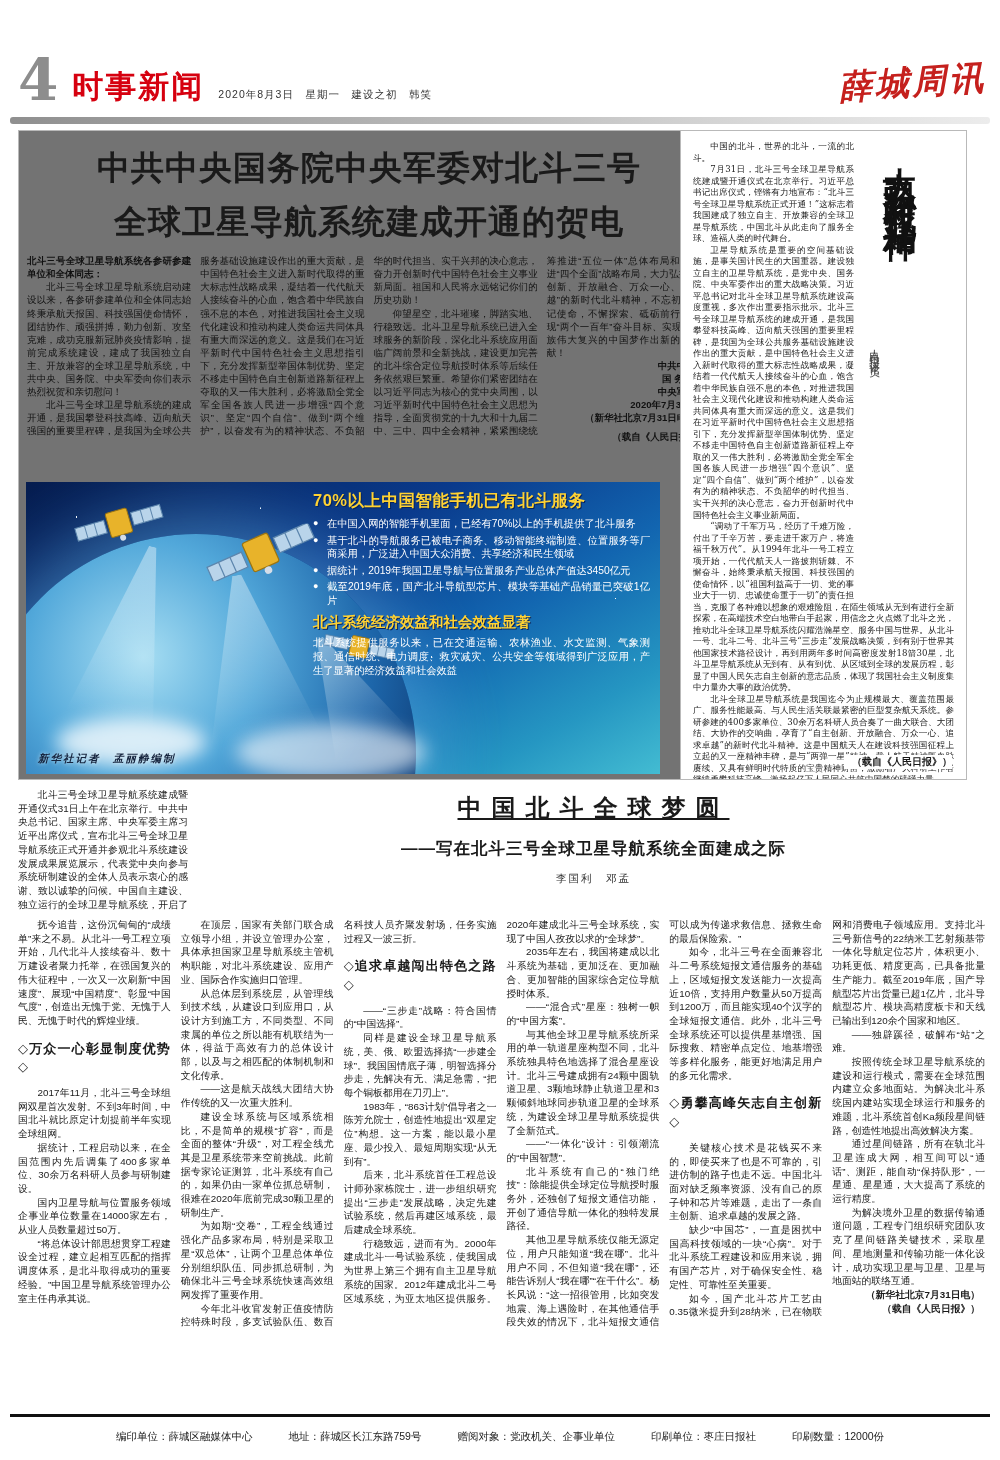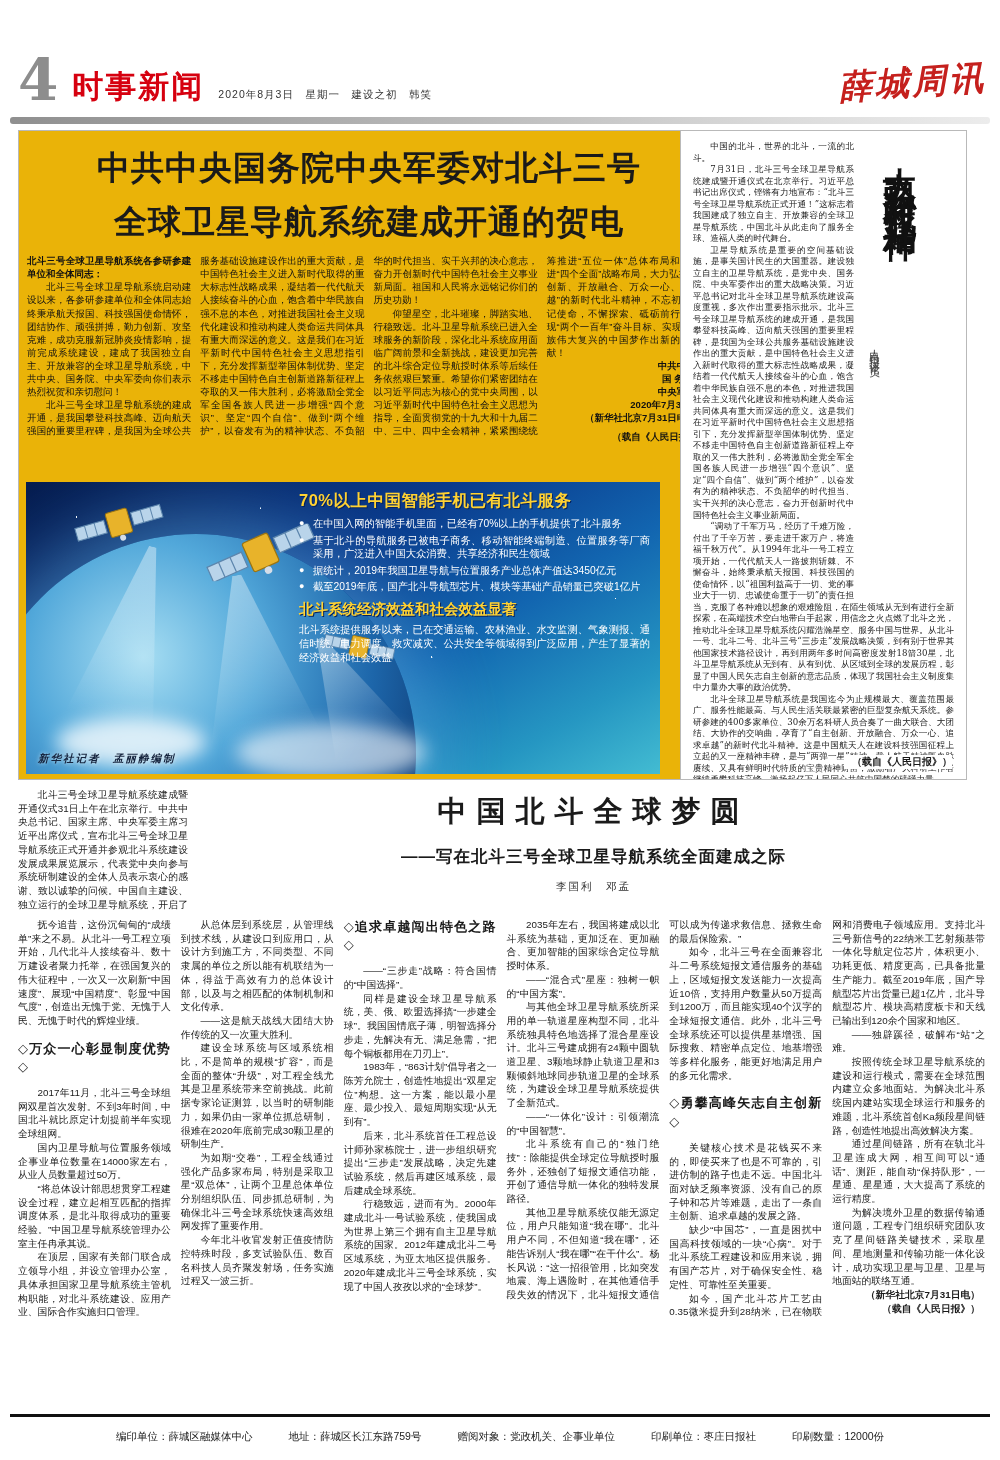--- a/index.html
+++ b/index.html
@@ -22,21 +22,21 @@
     font-size:34px; color:#c5201d; transform:rotate(-4deg); letter-spacing:3px; margin-top:8px;
   }
   .header-rule {
     position:absolute; left:10px; right:10px; top:117px; height:7px;
     background:linear-gradient(90deg,#8f8f8f 0%,#b9b9b9 45%,#dcdcdc 80%,#ececec 100%);
     border-radius:3px;
   }
   
   .lead-box {
     position:absolute; left:18px; top:130px; width:702px; height:650px;
-    border:1px solid #b9b9b9; padding:6px 8px; overflow:hidden; background:#eab308;
+    border:1px solid #b9b9b9; padding:6px 8px; overflow:hidden; background:#737373;
   }
   .lead-headline { text-align:center; font-weight:900; font-size:33px; line-height:1.38; letter-spacing:1px; margin-top:8px; }
   .lead-body {
     margin-top:10px; height:228px; overflow:hidden;
     column-count:4; column-gap:9px;
     font-size:9.5px; line-height:1.38; text-align:justify; color:#111;
   }
   .salutation { font-weight:bold; }
   .lead-paras p { text-indent:2em; }
   .sig-line { text-align:right; padding-right:1.6em; font-weight:bold; }
@@ -73,21 +73,21 @@
     background:linear-gradient(to bottom, rgba(255,255,255,.8), rgba(255,255,255,0));
     clip-path:polygon(46% 0, 54% 0, 100% 100%, 0 100%);
   }
   .beam.b1 { left:60px; top:62px; width:90px; height:180px; transform:rotate(14deg); }
   .beam.b2 { left:170px; top:92px; width:110px; height:165px; transform:rotate(-10deg); }
   .beam.b3 { left:280px; top:150px; width:80px; height:120px; transform:rotate(-26deg); }
   .sat { position:absolute; }
   .sat.s1 { left:48px; top:18px; }
   .sat.s2 { left:190px; top:48px; transform:scale(1.25); }
   .sat.s3 { left:288px; top:142px; transform:scale(.8); }
-  .info-text { position:absolute; left:273px; top:8px; right:10px; }
+  .info-text { position:absolute; left:287px; top:8px; right:10px; }
   .ig-h1 { color:#ffd232; font-size:16.5px; font-weight:900; letter-spacing:.5px; text-shadow:1px 1px 0 #06235e; margin-bottom:5px; }
   .ig-h2 { color:#ffd232; font-size:14.5px; font-weight:900; text-shadow:1px 1px 0 #06235e; margin:6px 0 4px 0; }
   .ig-bullets .ib { color:#fff; font-size:10.3px; line-height:1.32; margin:3px 0; padding-left:14px; position:relative; text-align:justify; }
   .ig-bullets .ib::before { content:"●"; position:absolute; left:0; top:1px; font-size:9px; color:#ffffff; }
   .ig-benefit { color:#fff; font-size:10.3px; line-height:1.35; text-align:justify; }
   .ig-credit {
     position:absolute; left:12px; bottom:8px; color:#16253f; font-weight:bold;
     font-family:"DejaVu Serif",serif; font-style:italic; font-size:10.5px; letter-spacing:2px;
     text-shadow:0 0 4px rgba(255,255,255,.6);
   }
@@ -107,21 +107,21 @@
   }
   .cmt-text { font-family:"DejaVu Serif",serif; font-size:8.6px; line-height:1.34; text-align:justify; color:#222; }
   .cmt-text p { text-indent:2em; }
   .cmt-src { position:absolute; right:14px; bottom:10px; font-weight:bold; font-size:10px; background:#fff; padding-left:8px; }
   
   .feature { position:absolute; left:18px; top:788px; width:967px; height:620px; }
   .feature-top { display:flex; gap:14px; height:124px; }
   .f-intro { width:170px; font-size:9.8px; line-height:1.4; text-align:justify; overflow:hidden; }
   .f-intro p { text-indent:2em; }
   .f-titleblock { flex:1; text-align:center; padding-top:4px; }
-  .f-title { font-size:29px; font-weight:900; letter-spacing:10px; }
+  .f-title { font-size:24px; font-weight:900; letter-spacing:10px;text-decoration:underline; }
   .f-subtitle { font-size:16.5px; font-weight:bold; margin-top:14px; letter-spacing:1px; }
   .f-authors { font-size:10.5px; color:#333; margin-top:12px; letter-spacing:2px; }
   .f-topright { width:298px; font-size:9.8px; line-height:1.4; text-align:justify; overflow:hidden; }
   .f-topright p { text-indent:0; }
   .f-topright p + p { text-indent:2em; }
   .feature-body {
     margin-top:6px; height:486px; overflow:hidden;
     column-count:6; column-gap:10px;
     font-size:9.8px; line-height:1.4; text-align:justify;
   }
@@ -255,26 +255,27 @@
     </div>
   </div>
   <div class="feature-body">
     <div>
         <p>抚今追昔，这份沉甸甸的“成绩单”来之不易。从北斗一号工程立项开始，几代北斗人接续奋斗、数十万建设者聚力托举，在强国复兴的伟大征程中，一次又一次刷新“中国速度”、展现“中国精度”、彰显“中国气度”，创造出无愧于党、无愧于人民、无愧于时代的辉煌业绩。</p>
       </div>
     <div>
       <div class="f-sec-head">◇万众一心彰显制度优势◇</div>
       <div>
           <p>2017年11月，北斗三号全球组网双星首次发射。不到3年时间，中国北斗就比原定计划提前半年实现全球组网。</p>
+          <p>据统计，工程启动以来，在全国范围内先后调集了400多家单位、30余万名科研人员参与研制建设。</p>
           <p>国内卫星导航与位置服务领域企事业单位数量在14000家左右，从业人员数量超过50万。</p>
           <p>“将总体设计部思想贯穿工程建设全过程，建立起相互匹配的指挥调度体系，是北斗取得成功的重要经验。”中国卫星导航系统管理办公室主任冉承其说。</p>
           <p>在顶层，国家有关部门联合成立领导小组，并设立管理办公室，具体承担国家卫星导航系统主管机构职能，对北斗系统建设、应用产业、国际合作实施归口管理。</p>
           <p>从总体层到系统层，从管理线到技术线，从建设口到应用口，从设计方到施工方，不同类型、不同隶属的单位之所以能有机联结为一体，得益于高效有力的总体设计部，以及与之相匹配的体制机制和文化传承。</p>
           <p>——这是航天战线大团结大协作传统的又一次重大胜利。</p>
-          <p>建设全球系统与区域系统相比，不是简单的规模“扩容”，而是全面的整体“升级”，对工程全线尤其是卫星系统带来空前挑战。此前据专家论证测算，以当时的研制能力，如果仍由一家单位抓总研制，很难在2020年底前完成30颗卫星的研制生产。</p>
+          <p>建设全球系统与区域系统相比，不是简单的规模“扩容”，而是全面的整体“升级”，对工程全线尤其是卫星系统带来空前挑战。此前据专家论证测算，北斗系统有自己的，如果仍由一家单位抓总研制，很难在2020年底前完成30颗卫星的研制生产。</p>
           <p>为如期“交卷”，工程全线通过强化产品多家布局，特别是采取卫星“双总体”，让两个卫星总体单位分别组织队伍、同步抓总研制，为确保北斗三号全球系统快速高效组网发挥了重要作用。</p>
           <p>今年北斗收官发射正值疫情防控特殊时段，多支试验队伍、数百名科技人员齐聚发射场，任务实施过程又一波三折。</p>
         </div>
     </div>
     <div>
       <div class="f-sec-head">◇追求卓越闯出特色之路◇</div>
       <div>
           <p>——“三步走”战略：符合国情的“中国选择”。</p>
           <p>同样是建设全球卫星导航系统，美、俄、欧盟选择搞“一步建全球”。我国国情底子薄，明智选择分步走，先解决有无、满足急需，“把每个铜板都用在刀刃上”。</p>
           <p>1983年，“863计划”倡导者之一陈芳允院士，创造性地提出“双星定位”构想。这一方案，能以最小星座、最少投入、最短周期实现“从无到有”。</p>

